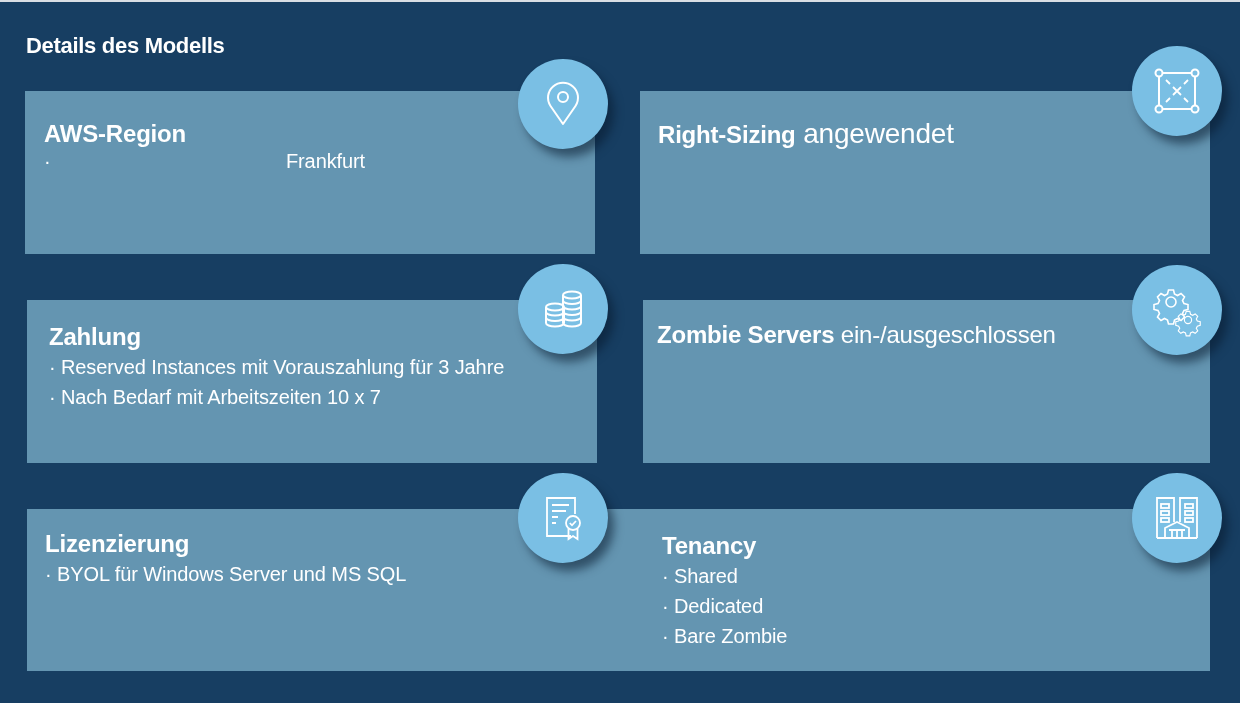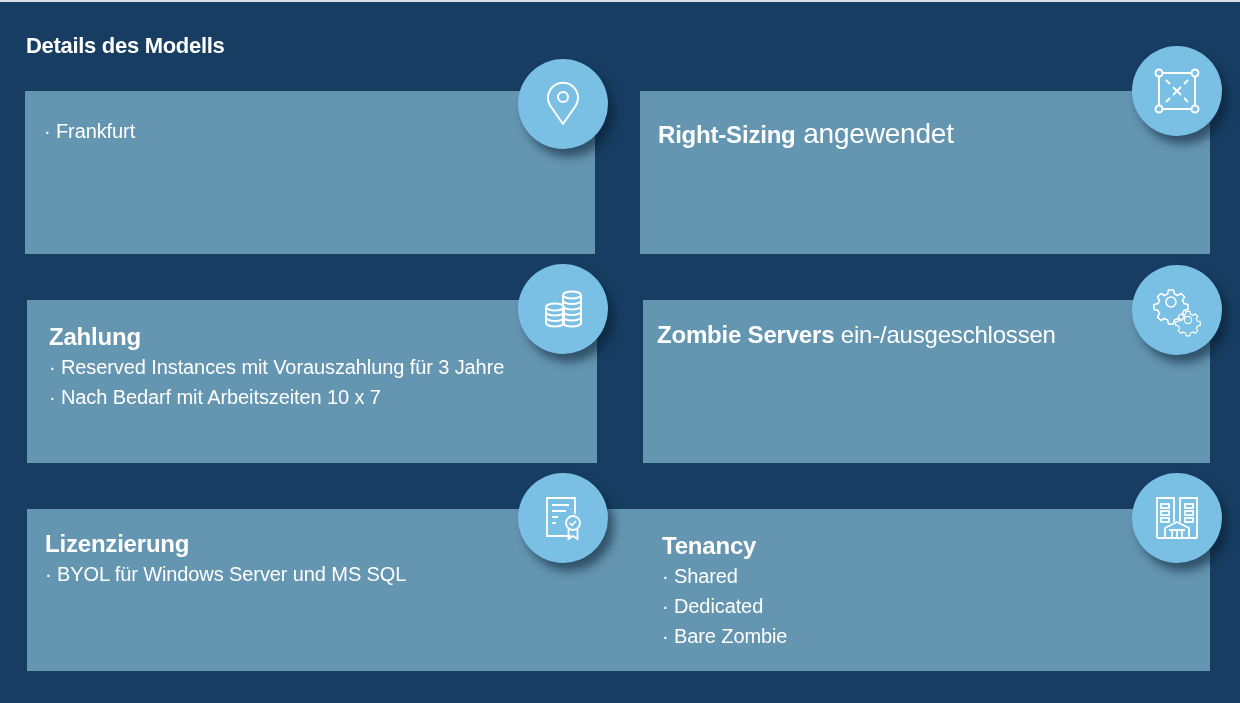--- a/index.html
+++ b/index.html
@@ -39,22 +39,25 @@
   .icon-circle svg { width: 56px; height: 56px; }
 </style>
 </head>
 <body>
 
 <div class="top-line"></div>
 
 <h1 class="page-title">Details des Modells</h1>
 
 <div class="card" style="left:25px; top:91px; width:570px; height:163px; padding:28px 0 0 19px;">
+  <div class="card-title">
+    <span>AWS-Region</span>
+  </div>
   <ul class="bullets" style="margin-top:-3px;">
-    <li style="padding-left:12px;">Frankfurt</li>
+    <li style="padding-left:12px;text-align:center;">Frankfurt</li>
   </ul>
 </div>
 <div class="icon-circle" style="left:518px; top:59px;">
   <svg viewBox="0 0 56 56" fill="none" stroke="#fff" stroke-width="2">
     <path d="M28 48 L15.5 30 A15 15 0 1 1 40.5 30 Z" stroke-linejoin="round"></path>
     <circle cx="28" cy="21" r="5"></circle>
   </svg>
 </div>
 
 <div class="card" style="left:640px; top:91px; width:570px; height:163px; padding:28px 0 0 18px;">

